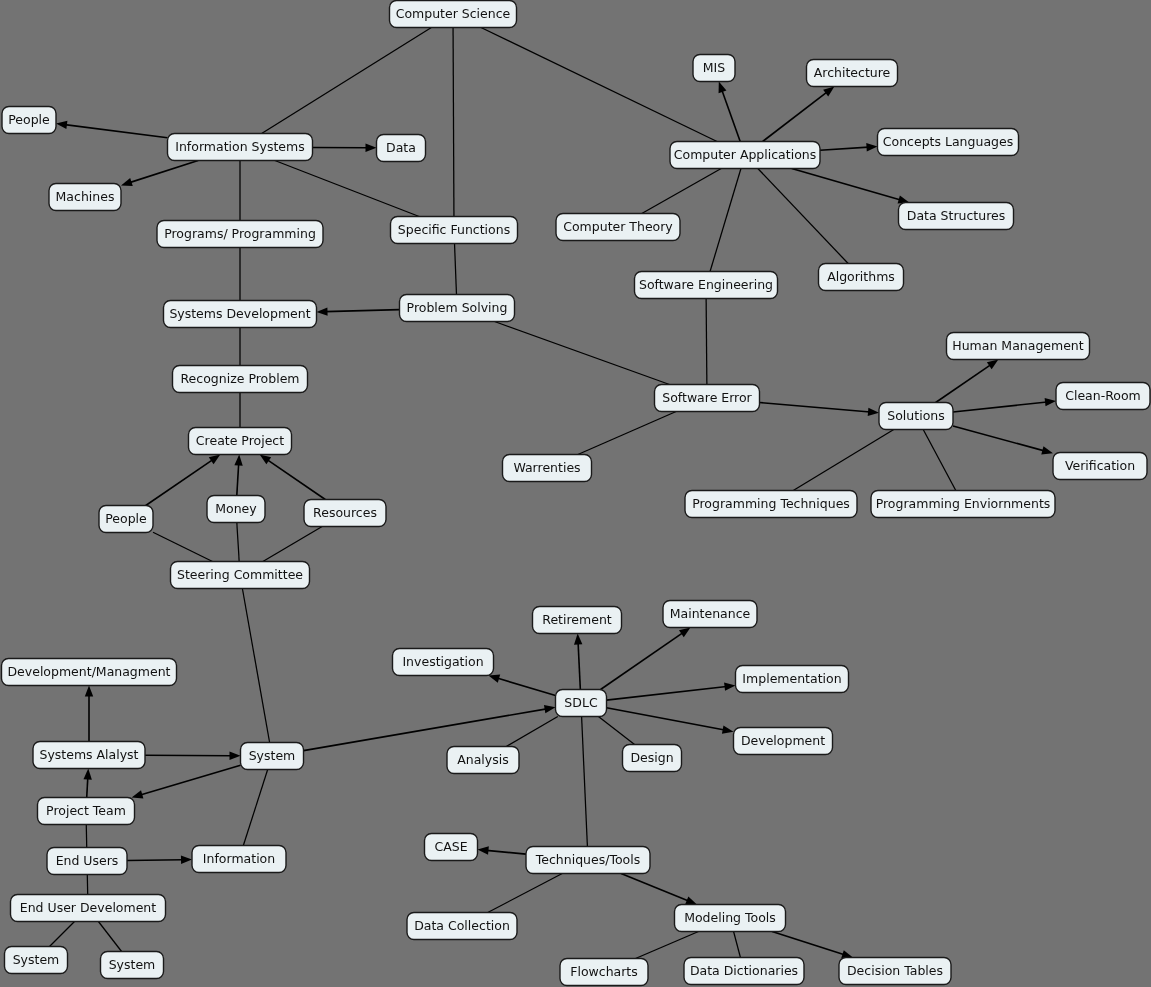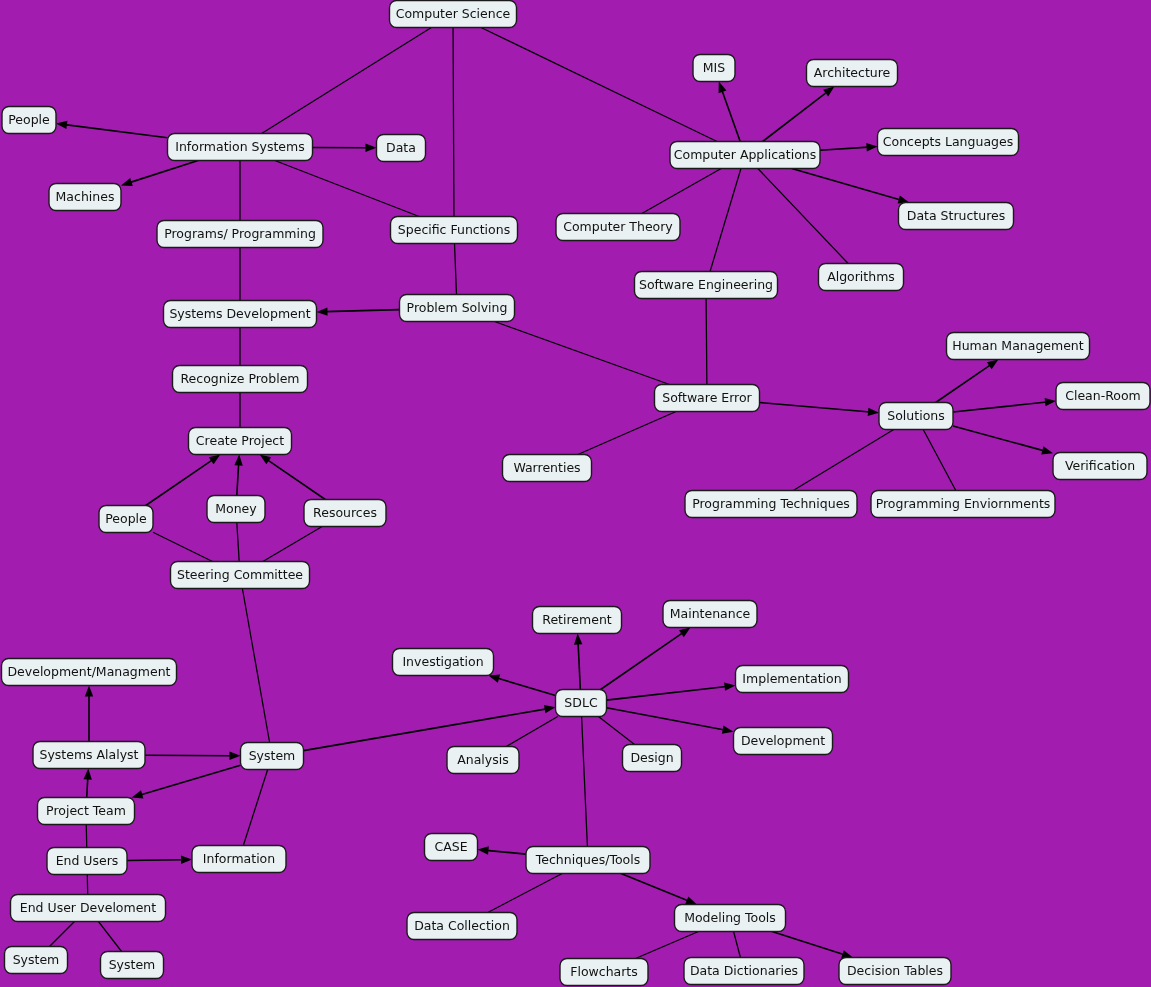--- a/index.html
+++ b/index.html
@@ -4,21 +4,21 @@
 <style>
   html, body {
     margin: 0;
     padding: 0;
     background: #ffffff;
   }
   #canvas-wrap {
     position: relative;
     width: 1151px;
     height: 987px;
-    background: #a21caf;
+    background: #737373;
     overflow: hidden;
     text-decoration: underline;
   }
   svg.map {
     position: absolute;
     left: 0;
     top: 0;
     width: 1151px;
     height: 987px;
   }

